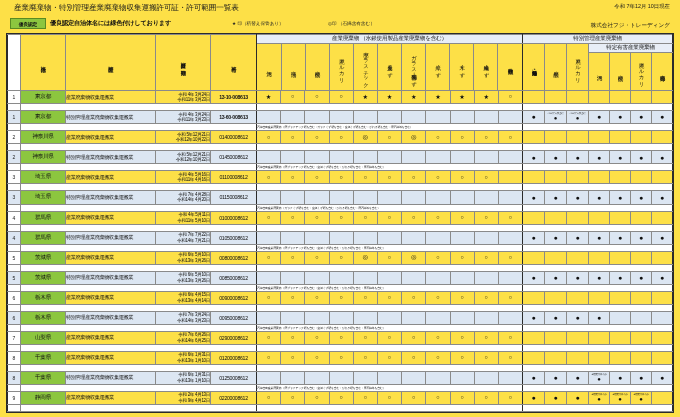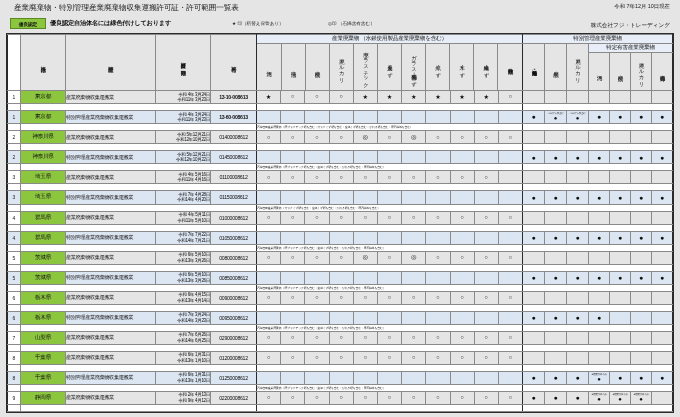--- a/index.html
+++ b/index.html
@@ -7,21 +7,21 @@
   html, body {
     margin: 0; padding: 0;
     width: 680px; height: 417px;
     background: #ffffff;
     font-family: "Liberation Sans", "DejaVu Sans", sans-serif;
     overflow: hidden;
   }
   #page {
     position: relative;
     width: 680px; height: 417px;
-    background: #e5e5e5;
+    background: #fde047;
     padding-left: 8px;
   }
 
   
   .doc-title {
     position: absolute;
     left: 14px; top: 3px;
     font-size: 7.6px;
     color: #1a1a1a;
     letter-spacing: -0.1px;

